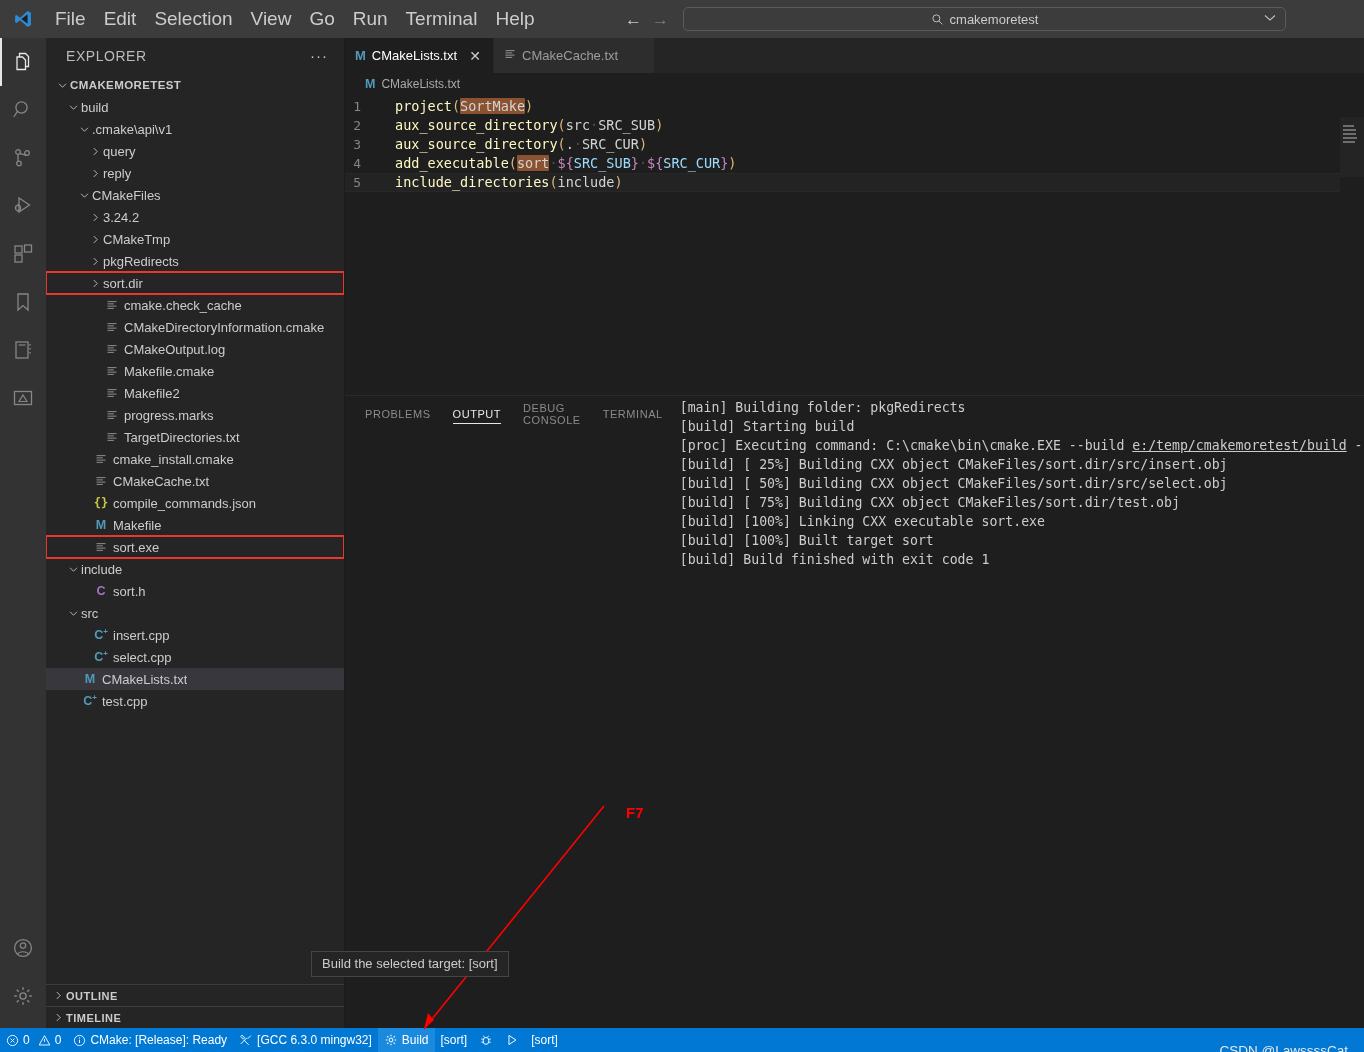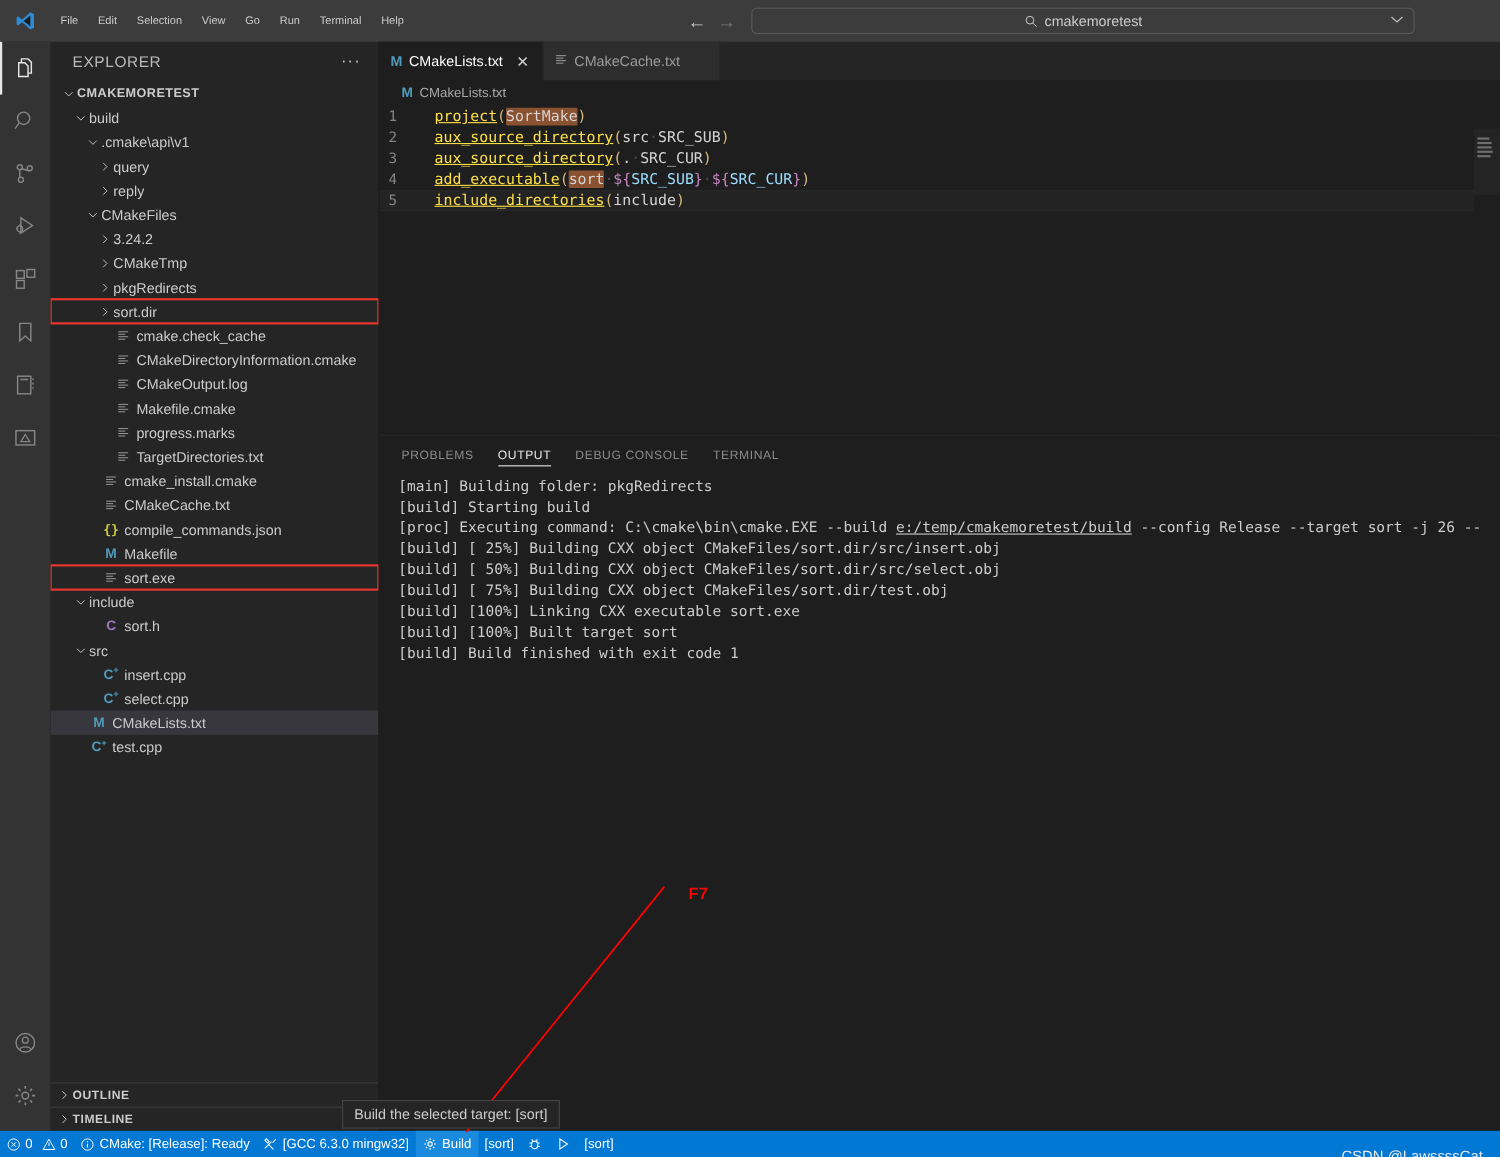--- a/index.html
+++ b/index.html
@@ -13,21 +13,21 @@
   .app { position:relative; width:1364px; height:1052px; display:flex; flex-direction:column; }
 
   
   .titlebar {
     height:38px; background:#3c3c3c; display:flex; align-items:center;
     flex:0 0 38px; position:relative;
   }
   .vscode-logo { width:46px; height:38px; display:flex; align-items:center; justify-content:center; }
   .menu { display:flex; align-items:center; gap:0px; }
   .menu-item {
-    padding:3px 9px; font-size:10px; color:#cccccc; cursor:default; white-space:nowrap;
+    padding:3px 9px; font-size:19px; color:#cccccc; cursor:default; white-space:nowrap;
   }
   .tb-right { display:flex; align-items:center; margin-left:auto; margin-right:78px; gap:0px; }
   .nav-arrows { display:flex; align-items:center; gap:10px; margin-right:14px; }
   .nav-arrow { font-size:17px; line-height:1; color:#cccccc; }
   .nav-arrow.dim { color:#7a7a7a; }
   .cmdcenter {
     width:603px; height:24px; background:#3c3c3c; border:1px solid #5a5a5a; border-radius:5px;
     display:flex; align-items:center; justify-content:center; position:relative;
   }
   .cmdcenter .qtext { font-size:13px; color:#cccccc; display:flex; align-items:center; gap:6px; }
@@ -102,35 +102,35 @@
 
   .codearea { flex:1 1 auto; position:relative; overflow:hidden; background:#1e1e1e; }
   .codelines {
     font-family:"DejaVu Sans Mono","Liberation Mono",monospace; font-size:13.5px; line-height:19px;
     padding-top:2px;
   }
   .cline { height:19px; display:flex; align-items:center; white-space:pre; }
   .cline.current { background:#232323; box-shadow: inset 0 1px 0 #282828, inset 0 -1px 0 #282828; }
   .lnum { width:42px; flex:0 0 42px; text-align:right; padding-right:26px; color:#858585; font-size:13px; }
   .ctext { padding-left:8px; }
-  .t-fn { color:#fde047;text-decoration:underline; }
+  .t-fn { color:#fef9c3; }
   .t-paren { color:#d7ba7d; }
   .t-id { color:#9cdcfe; }
   .t-var { color:#c586c0; }
   .t-plain { color:#d4d4d4; }
   .t-dot { color:#4f4f4f; }
   .hl-occ { background:#8a5230; border-radius:1px; }
 
   .minimap { position:absolute; right:0; top:0; width:24px; bottom:0; background:#1e1e1e; }
   .minimap .slider { position:absolute; right:0; top:22px; width:24px; height:60px; background:rgba(121,121,121,.08); }
   .minimap .mmline { position:absolute; left:3px; width:10px; height:2px; background:#6e6e6e; }
   .mm-bar { position:absolute; right:22px; top:28px; width:2px; height:50px; background:#5a5a5a; }
 
   
-  .panel { flex:0 0 auto; height:633px; background:#1e1e1e; border-top:1px solid #2b2b2b; display:flex; flex-direction:column; }
+  .panel { flex:0 0 auto; height:633px; background:#1e1e1e; border-top:1px solid #2b2b2b; display:flex; flex-direction:row; }
   .panel-tabs { height:35px; flex:0 0 35px; display:flex; align-items:center; padding-left:20px; gap:22px; }
   .ptab { font-size:11px; letter-spacing:.55px; color:#8b8b8b; text-transform:uppercase; position:relative; height:35px;
           display:flex; align-items:center; cursor:pointer; }
   .ptab.active { color:#e7e7e7; }
   .ptab.active::after { content:""; position:absolute; left:0; right:0; bottom:7px; height:1px; background:#e7e7e7; }
   .panel-body { flex:1 1 auto; overflow:hidden; padding:2px 0 0 0; }
   .oline {
     font-family:"DejaVu Sans Mono","Liberation Mono",monospace; font-size:13.2px; line-height:19px;
     color:#cccccc; padding-left:17px; white-space:pre;
   }
@@ -141,21 +141,21 @@
     height:24px; flex:0 0 24px; background:#0078d4; display:flex; align-items:center; color:#ffffff;
     font-size:12px; position:relative; z-index:5;
   }
   .sb-item { height:24px; display:flex; align-items:center; gap:4px; padding:0 6px; white-space:nowrap; cursor:pointer; }
   .sb-item.hot { background:#1a8ade; }
   .sb-right { margin-left:auto; display:flex; align-items:center; }
   .sb-wm { padding:0 16px; font-size:13.5px; color:#e9e9e9;margin-top:20px; }
 
   
   .tooltip {
-    position:absolute; left:311px; top:1000px; background:#252526; border:1px solid #454545;
+    position:absolute; left:311px; top:951px; background:#252526; border:1px solid #454545;
     color:#cccccc; font-size:13px; padding:4px 10px 5px; z-index:20; white-space:nowrap;
   }
   .ann-svg { position:absolute; left:0; top:0; width:1364px; height:1052px; pointer-events:none; z-index:19; }
   .f7 { position:absolute; left:626px; top:804px; color:#ff0000; font-weight:bold; font-size:15px; z-index:21; }
 </style>
 </head>
 <body>
 
 <div class="app">
 
@@ -386,20 +386,29 @@
             <span class="lbl">CMakeOutput.log</span>
           </div>
           <div class="row" style="padding-left: 41px;">
             <span class="twisty"></span>
             <span class="ficon">
               <svg width="12" height="12" viewBox="0 0 16 16">
                 <path d="M2 3.5h12M2 6.5h8.5M2 9.5h12M2 12.5h8.5" stroke="#9a9a9a" stroke-width="1.2"></path>
               </svg>
             </span>
             <span class="lbl">Makefile.cmake</span>
+          </div>
+          <div class="row" style="padding-left: 41px;">
+            <span class="twisty"></span>
+            <span class="ficon">
+              <svg width="12" height="12" viewBox="0 0 16 16">
+                <path d="M2 3.5h12M2 6.5h8.5M2 9.5h12M2 12.5h8.5" stroke="#9a9a9a" stroke-width="1.2"></path>
+              </svg>
+            </span>
+            <span class="lbl">Makefile2</span>
           </div>
           <div class="row" style="padding-left: 41px;">
             <span class="twisty"></span>
             <span class="ficon">
               <svg width="12" height="12" viewBox="0 0 16 16">
                 <path d="M2 3.5h12M2 6.5h8.5M2 9.5h12M2 12.5h8.5" stroke="#9a9a9a" stroke-width="1.2"></path>
               </svg>
             </span>
             <span class="lbl">progress.marks</span>
           </div>

